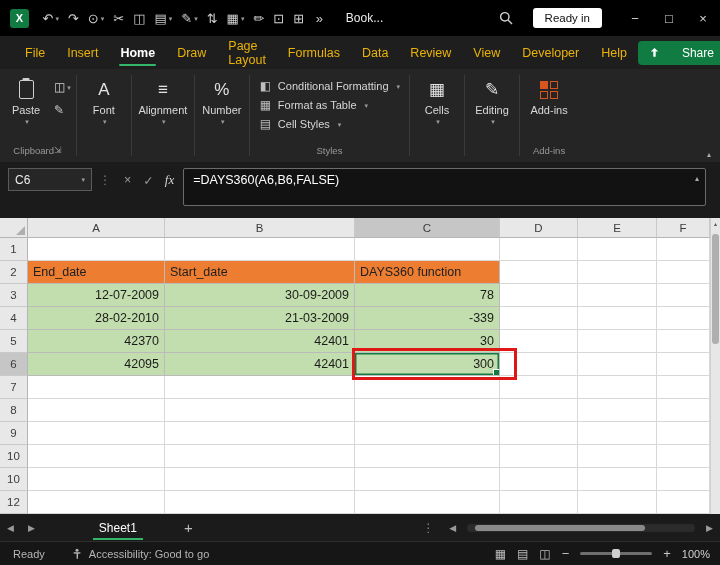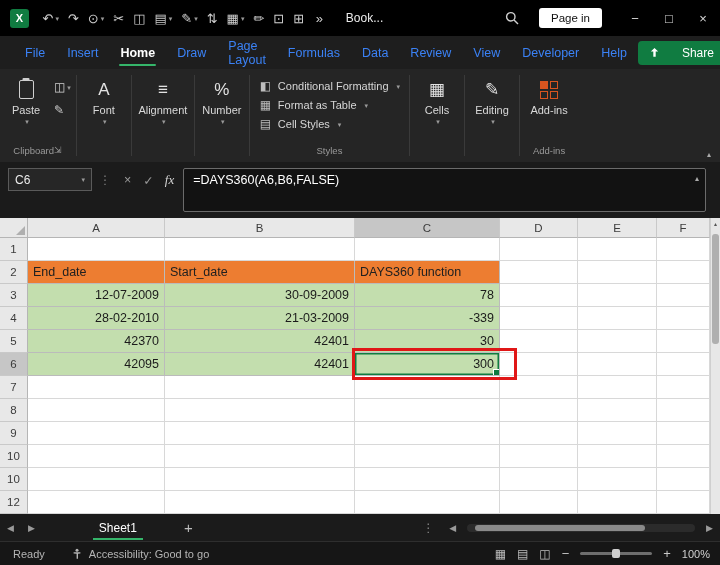--- a/index.html
+++ b/index.html
@@ -19,21 +19,21 @@
   .tb-title { font-size:12px; color:#ececec; margin:0 0 0 16px; }
   .tb-spacer { flex:1; }
   .tb-search { margin-right:20px; display:flex; }
   .signin { background:#fff; color:#111; font-size:11.5px; padding:4px 12px; border-radius:3px; margin-right:16px; }
   .winbtn { width:34px; height:36px; display:flex; align-items:center; justify-content:center;
             font-size:13px; color:#d8d8d8; }
 
   
   .menubar { position:absolute; top:36px; left:0; right:0; height:33px; background:#1E1E1E;
              display:flex; align-items:center; padding-left:14px; }
-  .mi { font-size:12.5px; color:#3b82f6; padding:0 11px; height:100%; display:flex; align-items:center; position:relative; }
+  .mi { font-size:12.5px; color:#eab308; padding:0 11px; height:100%; display:flex; align-items:center; position:relative; }
   .mi.active { color:#fff; font-weight:bold; }
   .mi.active::after { content:""; position:absolute; left:10px; right:10px; bottom:3px; height:2.5px;
                       background:#35B56A; border-radius:2px; }
   .share-btn { margin-left:auto; margin-right:12px; background:#107C41; color:#fff; font-size:12px;
                height:24px; padding:0 11px; border-radius:4px; display:flex; align-items:center; gap:22px; }
   .share-btn .caret { color:#dff2e6; }
 
   
   .ribbon { position:absolute; top:69px; left:0; right:0; height:93px; background:#252525;
             display:flex; color:#d6d6d6; }
@@ -61,21 +61,21 @@
 
   
   .fbar { position:absolute; top:162px; left:0; right:0; height:56px; background:#1B1B1B;
           display:flex; align-items:flex-start; padding:6px 14px 0 8px; }
   .namebox { width:84px; height:23px; background:#262626; border:1px solid #5a5a5a; display:flex;
              align-items:center; color:#ececec; font-size:12px; padding:0 6px; }
   .namebox .nb-text { flex:1; }
   .fb-dots { color:#808080; font-size:12px; margin:5px 7px 0; }
   .fb-ic { color:#9a9a9a; font-size:12.5px; margin:5px 6px 0; }
   .fb-fx { font-family:"Liberation Serif", serif; font-style:italic; color:#d2d2d2; font-size:13px; margin:4px 9px 0 5px; }
-  .fb-input { flex:1; height:44px; background:#121212; border:1px solid #6b6b6b; border-radius:2px;
+  .fb-input { flex:1; height:38px; background:#121212; border:1px solid #6b6b6b; border-radius:2px;
               color:#fff; font-size:12.5px; padding:4px 20px 0 9px; position:relative; }
   .fb-expand { position:absolute; right:6px; top:5px; font-size:8px; color:#aaa; }
 
   
   .grid { position:absolute; top:218px; left:0; width:710px; height:296px; background:#fff; }
   .ghead, .gbody { display:grid; grid-template-columns:28px 137px 190px 145px 78px 79px 53px; }
   .ghead { grid-auto-rows:20px; }
   .gbody { grid-auto-rows:23px; }
   .corner { background:#E8E8E8; position:relative; border-right:1px solid #B5B5B5; border-bottom:1px solid #B5B5B5; }
   .corner::after { content:""; position:absolute; right:2px; bottom:2px;
@@ -175,21 +175,21 @@
       </span>
     <span class="tb-more">»</span>
     <span class="tb-title">Book...</span>
     <span class="tb-spacer"></span>
     <span class="tb-search">
       <svg width="14" height="14" viewBox="0 0 14 14">
           <circle cx="5.8" cy="5.8" r="4.2" fill="none" stroke="#cfcfcf" stroke-width="1.4"></circle>
           <line x1="9" y1="9" x2="13" y2="13" stroke="#cfcfcf" stroke-width="1.4"></line>
         </svg>
     </span>
-    <span class="signin">Page in</span>
+    <span class="signin">Ready in</span>
     <span class="winbtn">−</span>
     <span class="winbtn">□</span>
     <span class="winbtn">×</span>
   </div>
 
   <div class="menubar">
     <span class="mi">File</span>
     <span class="mi">Insert</span>
     <span class="mi active">Home</span>
     <span class="mi">Draw</span>

